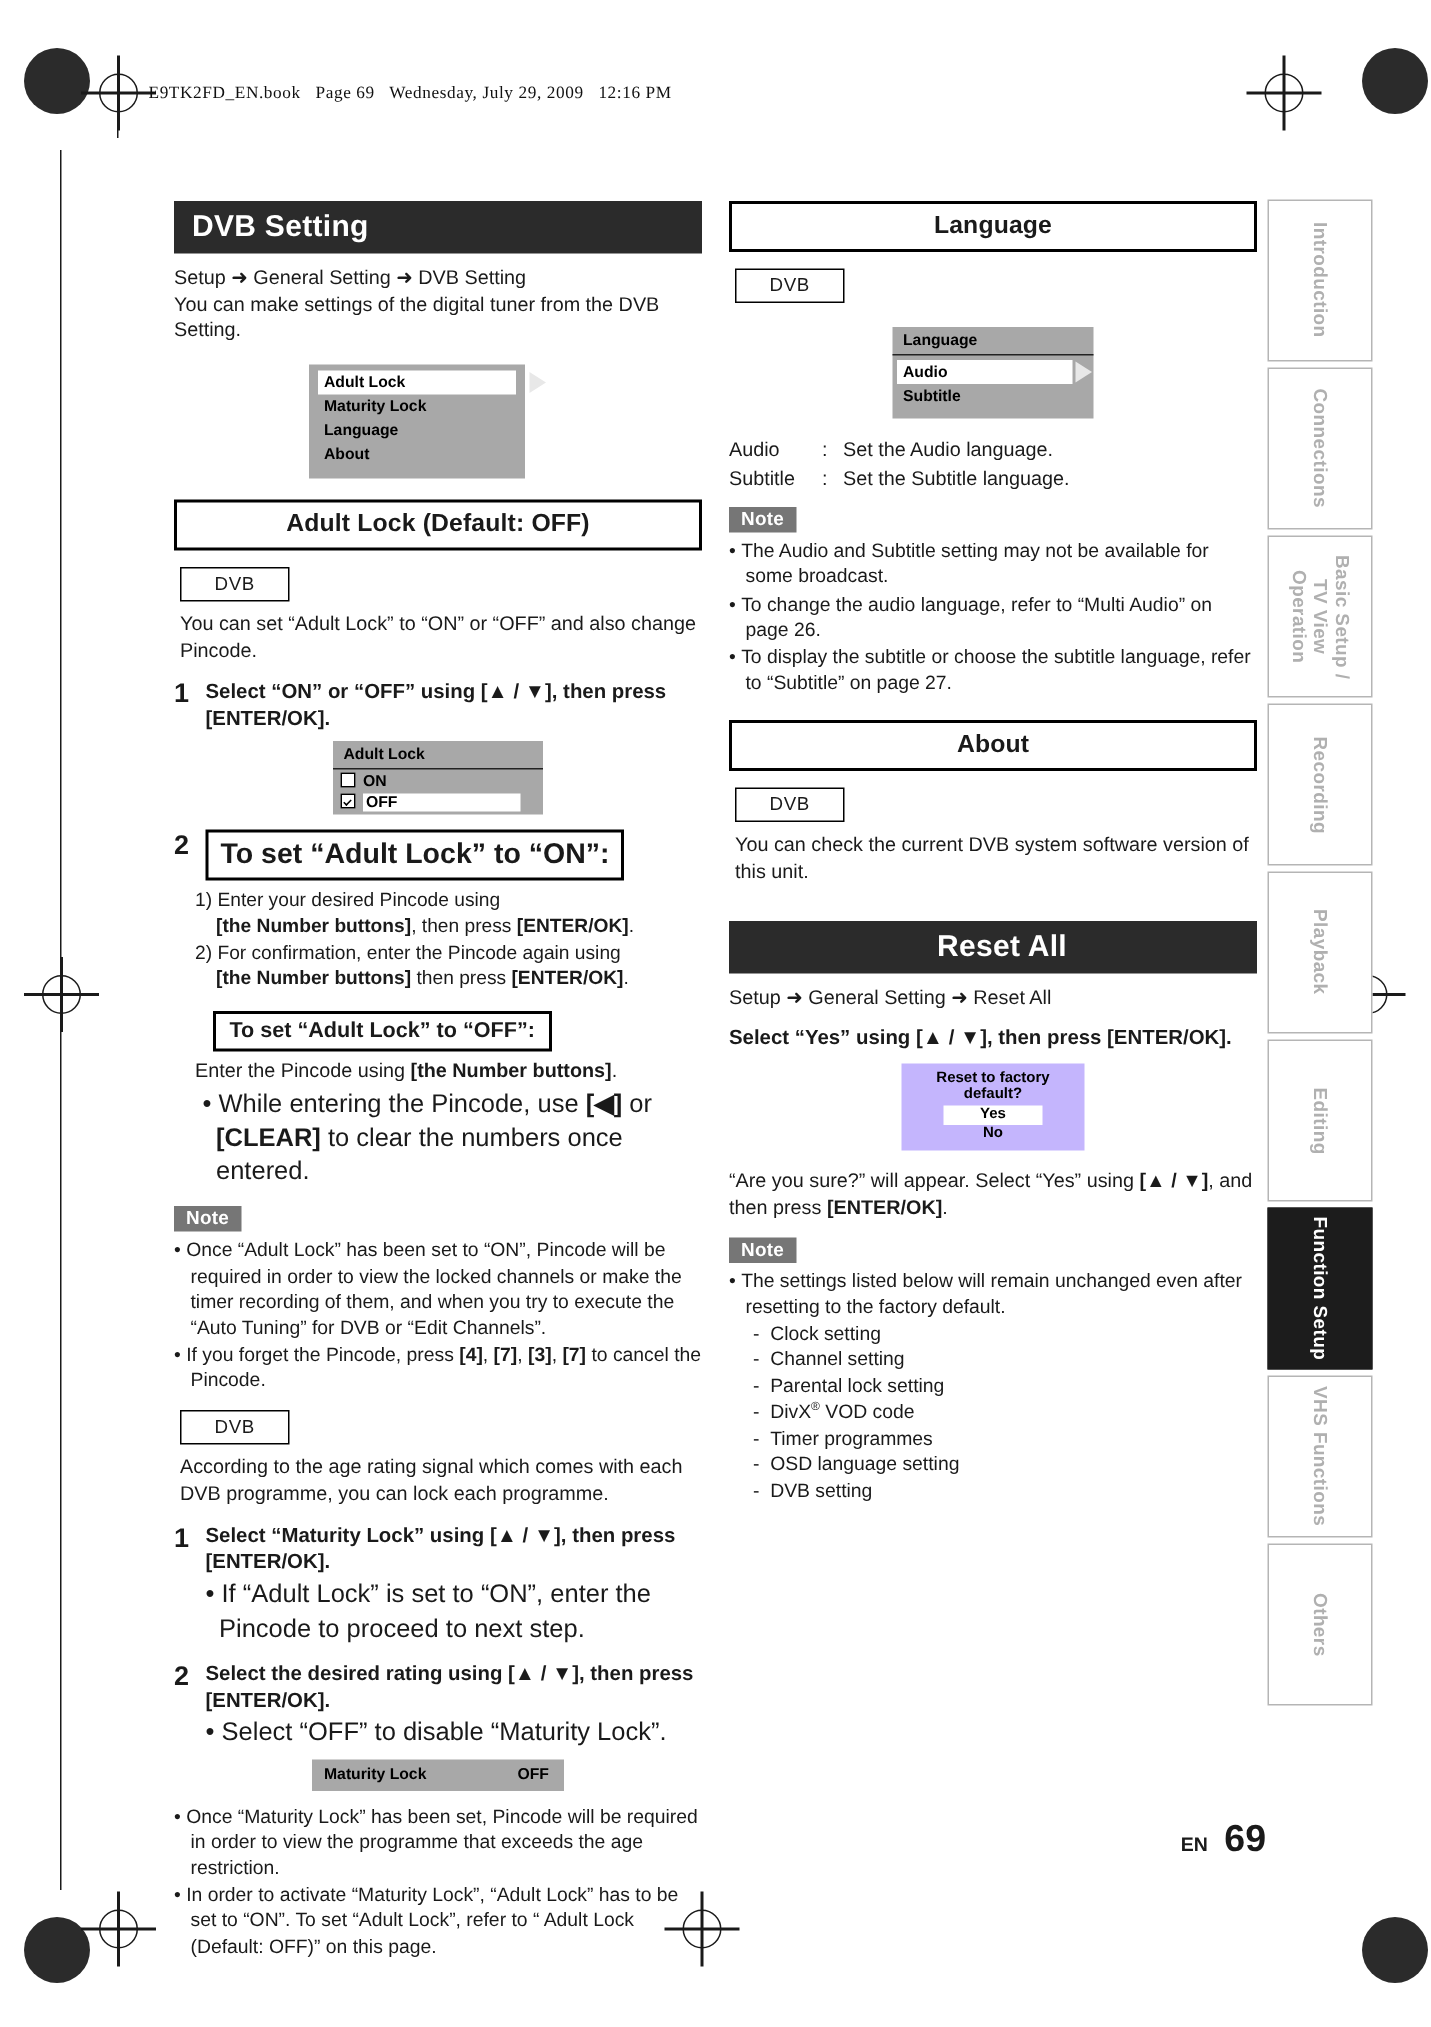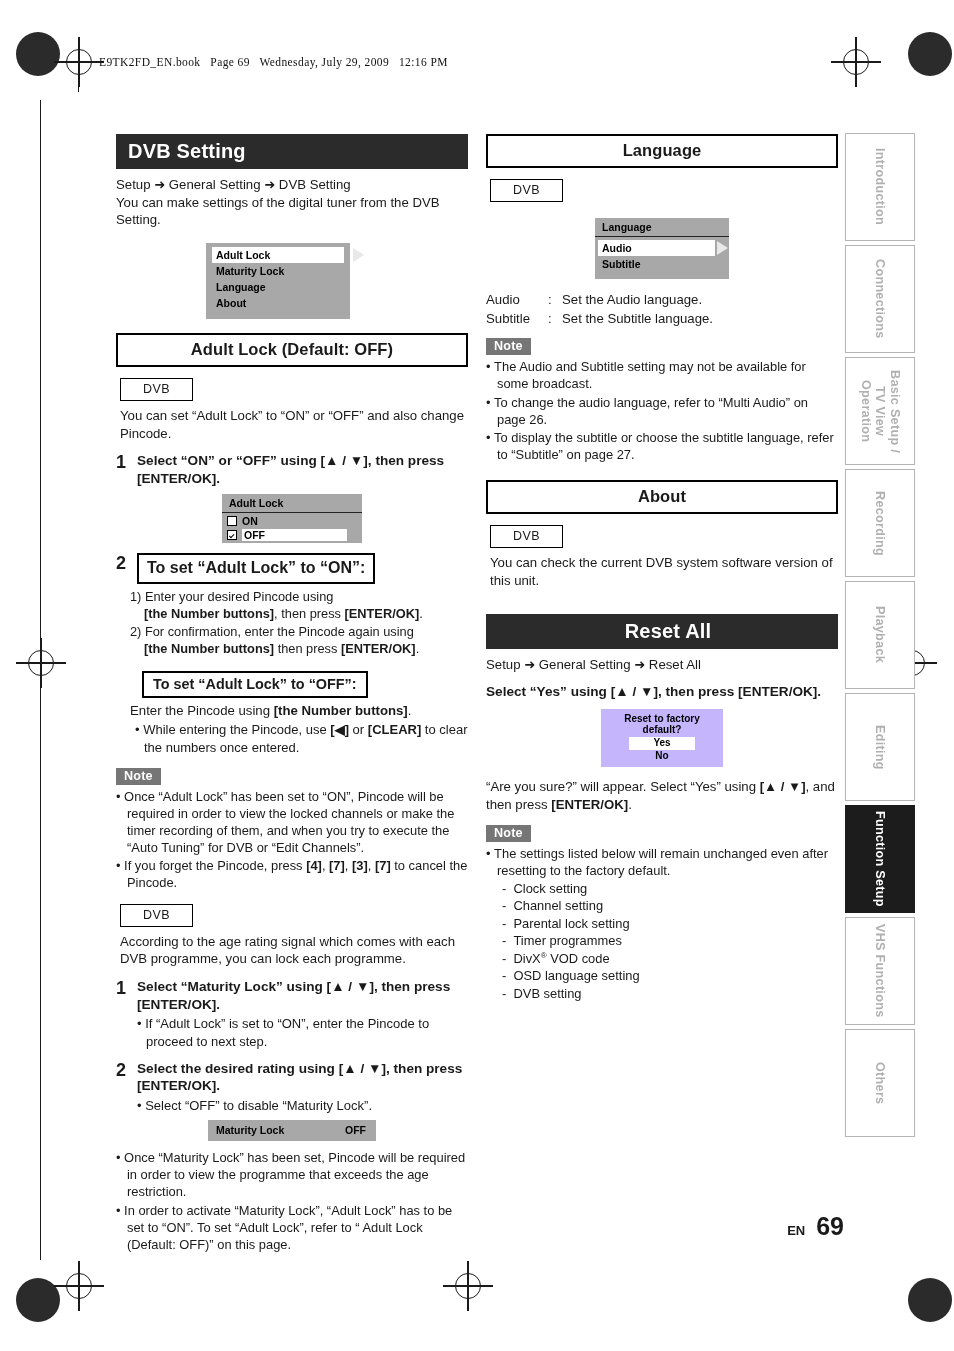--- a/index.html
+++ b/index.html
@@ -84,27 +84,27 @@
   .step{display:flex;margin-top:10px;}
   .step .num{
     font-size:18px;font-weight:bold;min-width:16px;
     line-height:1.15;flex:0 0 auto;
   }
   .step .txt{
     font-size:13.6px;font-weight:bold;line-height:1.3;
     padding-left:5px;
   }
   .step .boxed{
-    border:2px solid #000;font-size:16px;font-weight:bold;
+    border:2px solid #000;font-size:19px;font-weight:bold;
     padding:3px 8px 4px 8px;line-height:1.25;
     display:inline-block;
   }
 
   .subnote{
-    font-size:13px;line-height:1.32;
+    font-size:17px;line-height:1.32;
     padding-left:14px;text-indent:-9px;margin-top:2px;
   }
   .substeps{
     font-size:12.8px;line-height:1.33;margin-top:4px;padding-left:14px;
   }
   .substeps div{padding-left:16px;text-indent:-16px;margin-bottom:1px;}
 
   .boxed-inline{
     border:2px solid #000;font-size:14.4px;font-weight:bold;
     padding:3px 9px 4px 9px;display:inline-block;margin-top:13px;margin-left:12px;
@@ -404,22 +404,22 @@
     <p class="body" style="margin-top:11px;">“Are you sure?” will appear. Select “Yes” using <b>[▲ / ▼]</b>, and then press <b>[ENTER/OK]</b>.</p>
 
     <div class="note-label" style="margin-top:11px;">Note</div>
     <ul class="note">
       <li>The settings listed below will remain unchanged even after resetting to the factory default.</li>
     </ul>
     <ul class="dash">
       <li>Clock setting</li>
       <li>Channel setting</li>
       <li>Parental lock setting</li>
+      <li>DivX<sup>®</sup> VOD code</li>
       <li>Timer programmes</li>
-      <li>DivX<sup>®</sup> VOD code</li>
       <li>OSD language setting</li>
       <li>DVB setting</li>
     </ul>
   </div>
 
   <div class="tabs">
     <div class="tab" style="height:108px;">
         <span class="lbl">Introduction</span>
       </div>
     <div class="tab" style="height:108px;">

